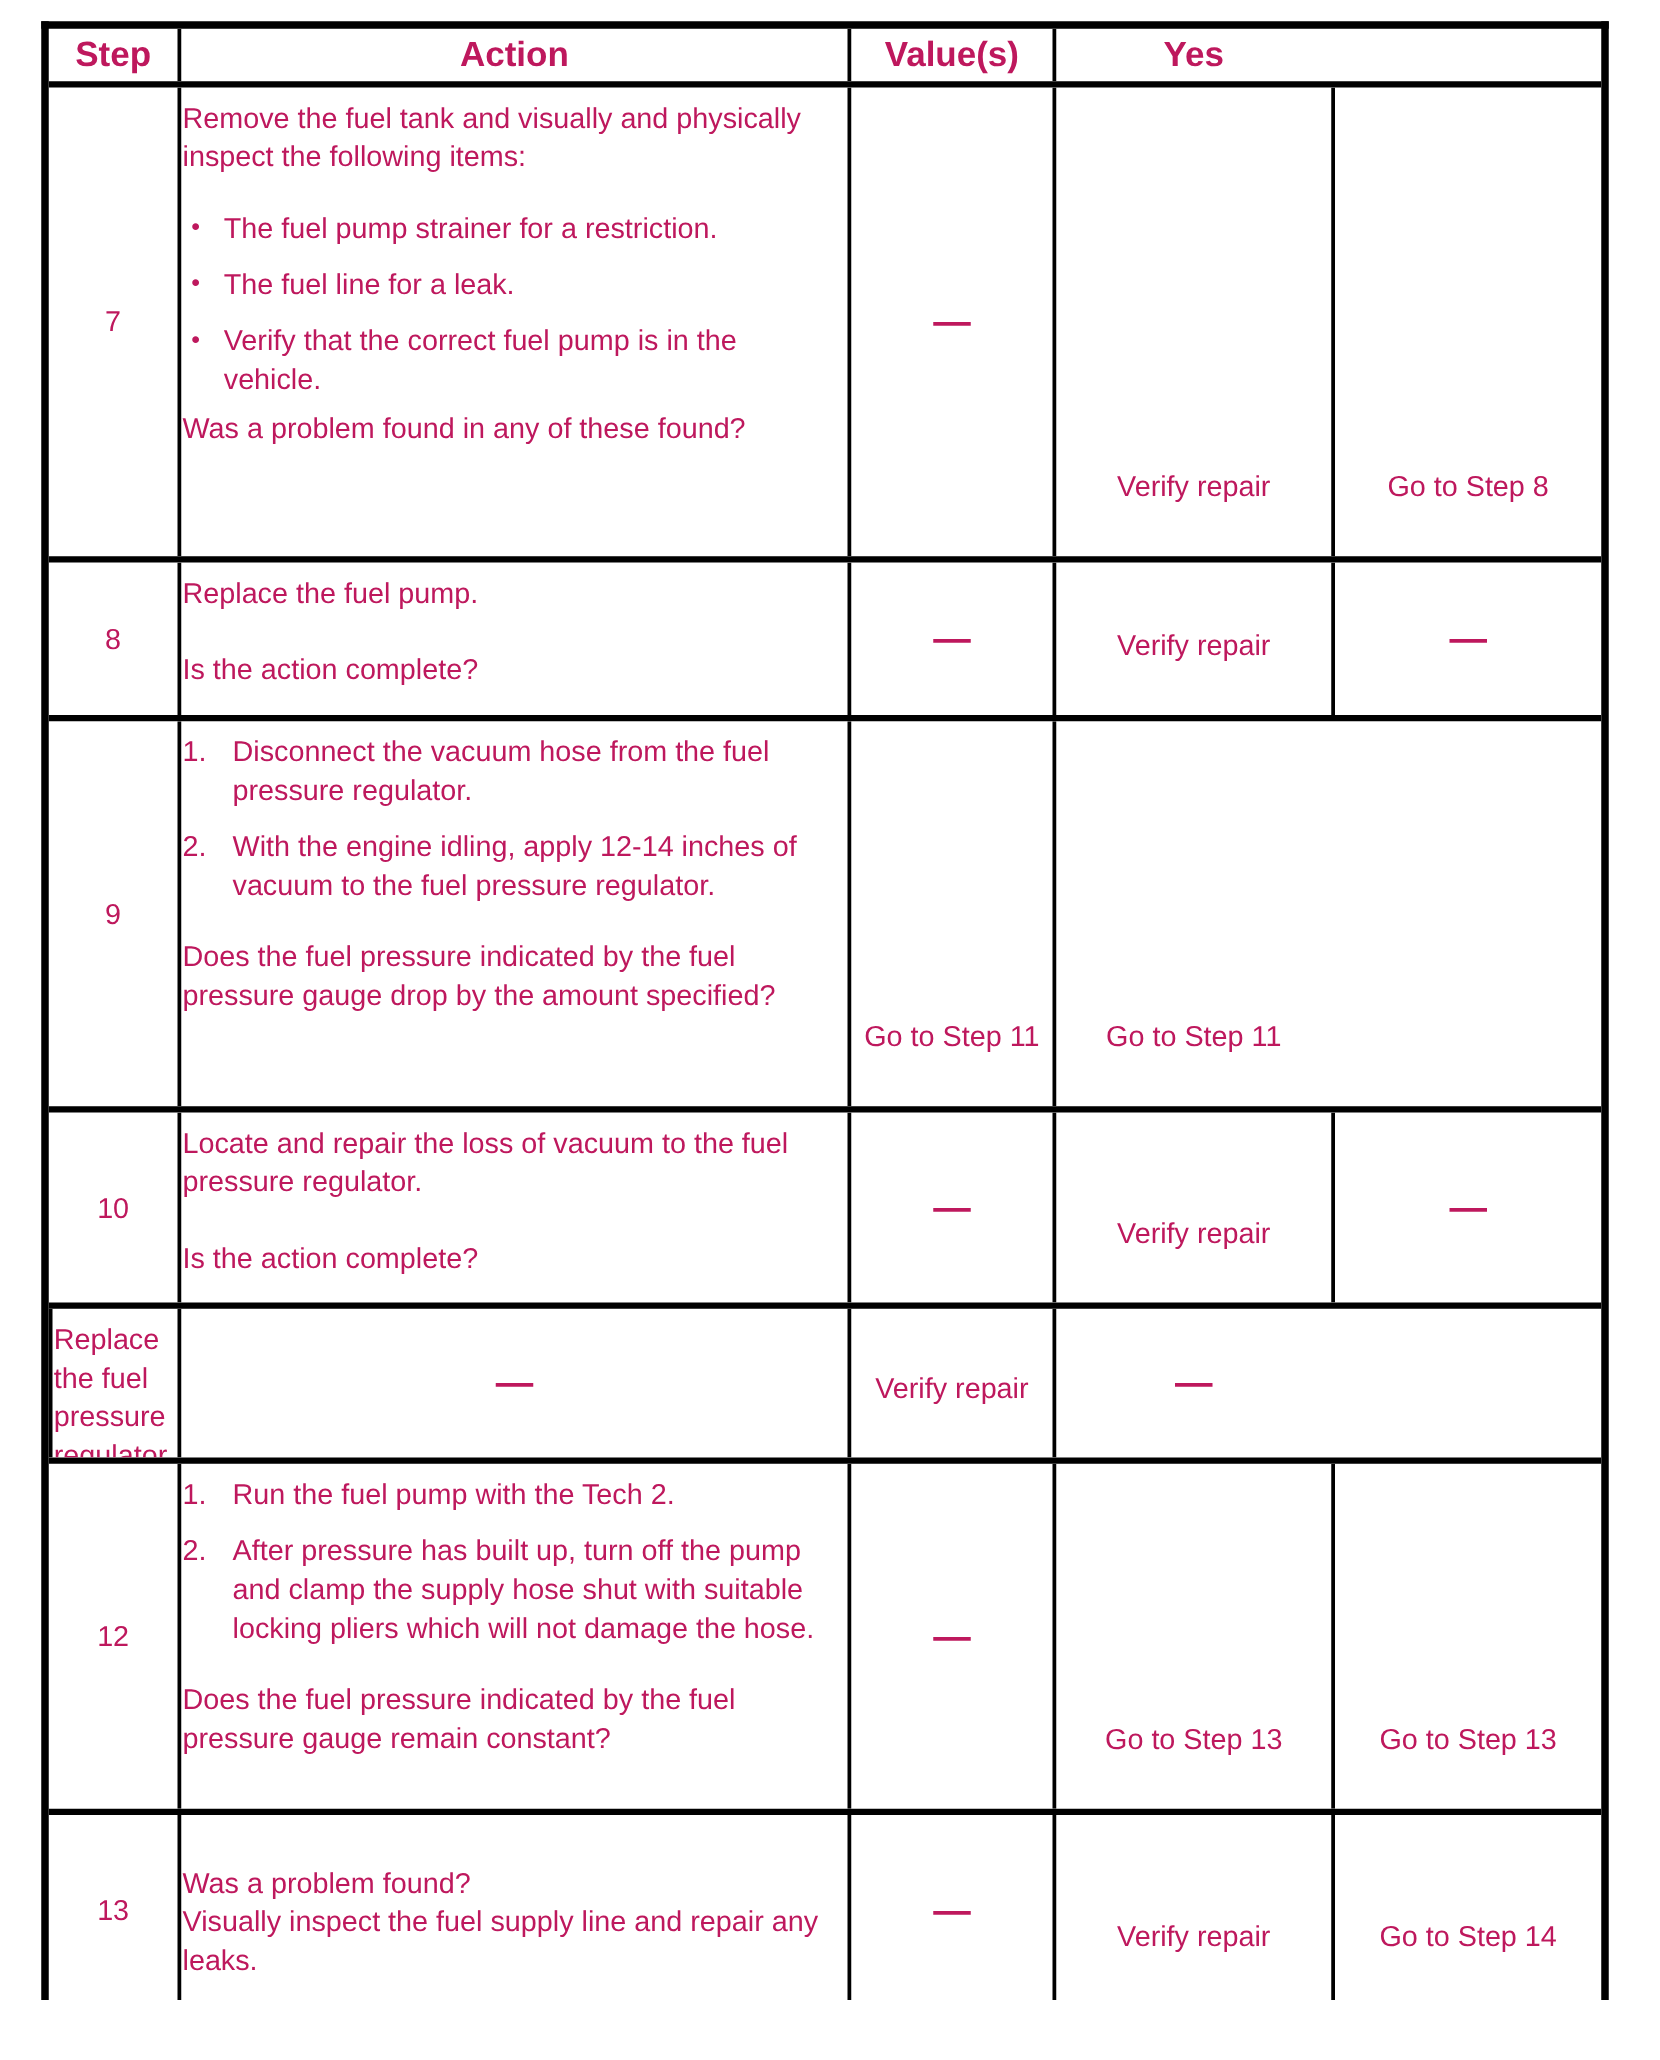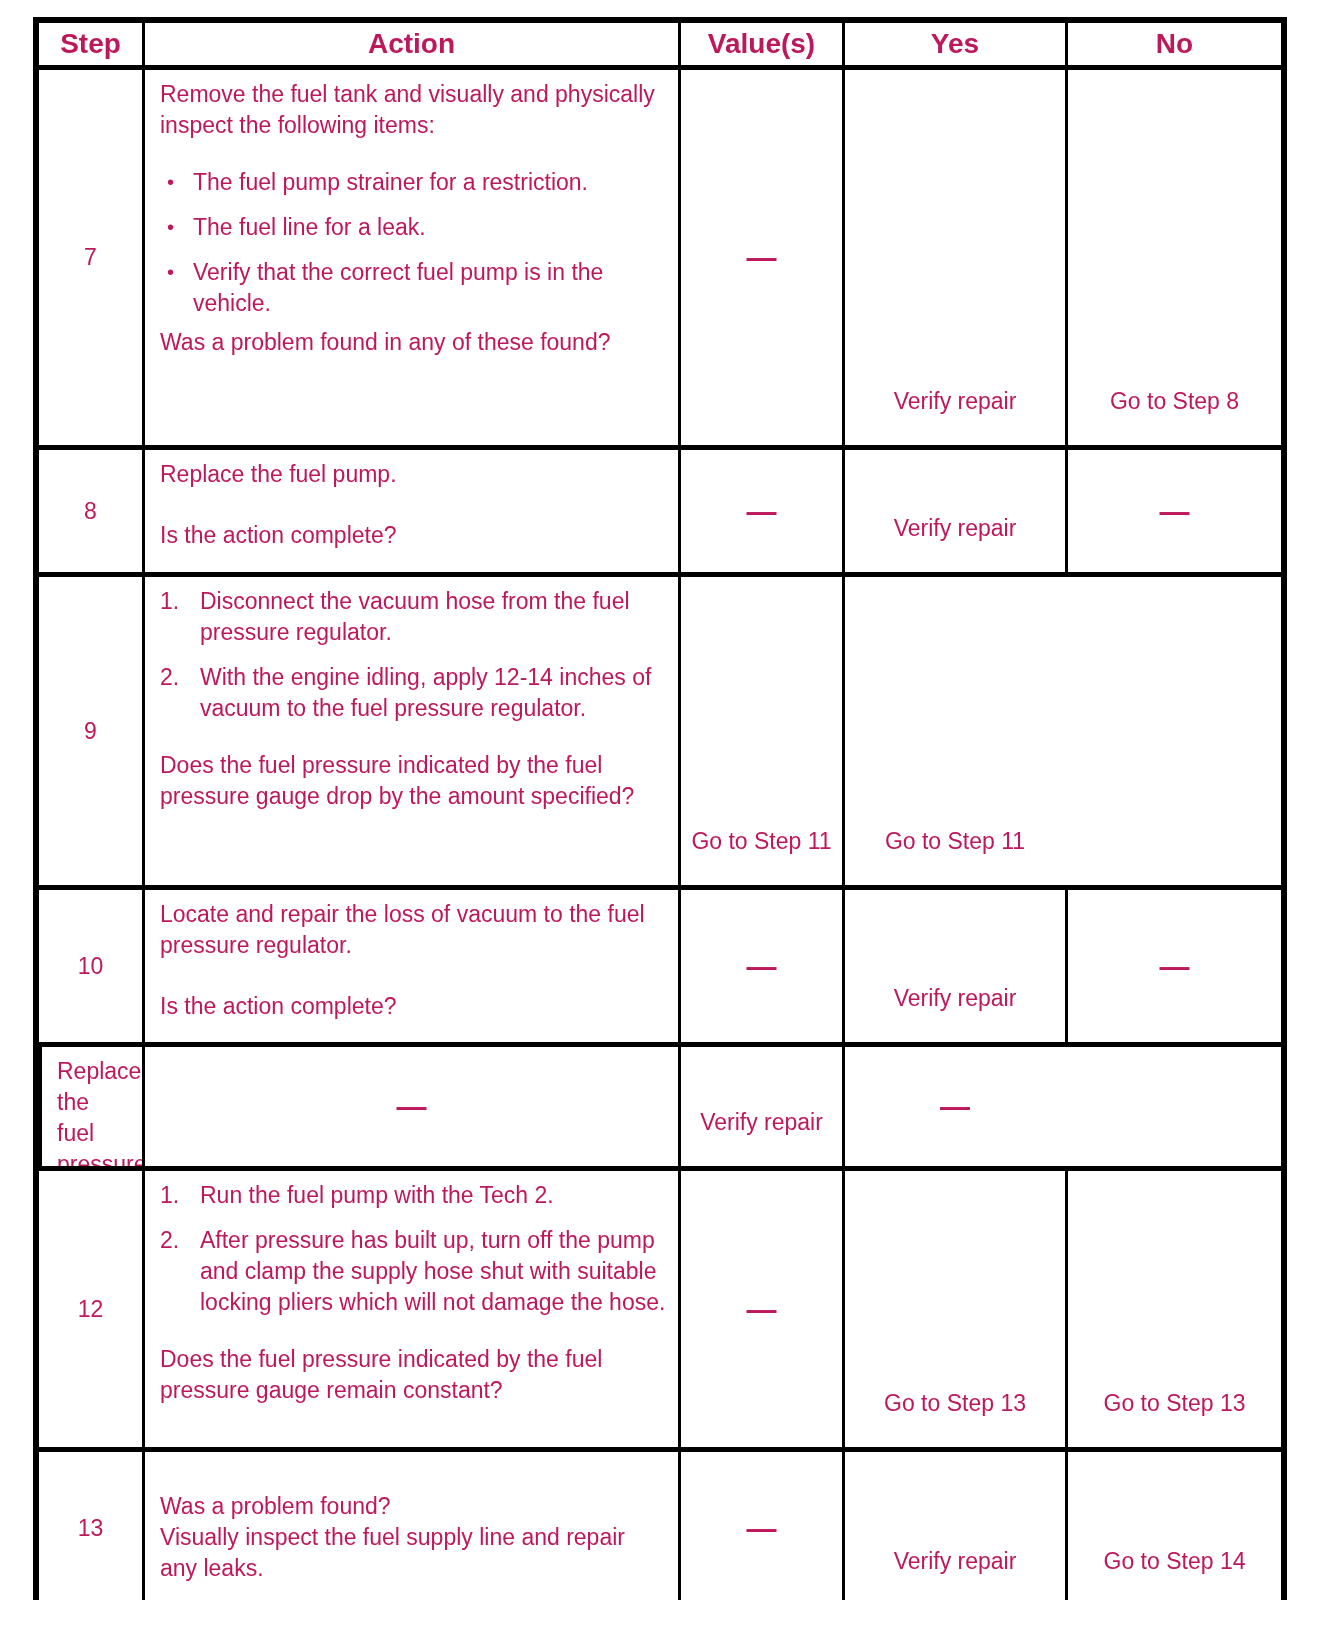--- a/index.html
+++ b/index.html
@@ -43,31 +43,31 @@
   .c.first{border-left:none;}
   .hcell{
     display:flex;align-items:center;justify-content:center;
     font-size:28px;font-weight:bold;
   }
   .step-cell{
     display:flex;align-items:center;justify-content:center;
     font-size:23px;
   }
   .action-cell{
-    padding:9px 10px 6px 15px;
+    padding:9px 10px 6px 1px;
     font-size:23px;line-height:31px;
   }
   .val-cell,.yn-mid{
     display:flex;align-items:center;justify-content:center;
     text-align:center;font-size:23px;line-height:31px;
   }
   .yn-bottom{
     display:flex;align-items:flex-end;justify-content:center;
     text-align:center;font-size:23px;line-height:31px;
-    padding-bottom:28px;box-sizing:border-box;
+    padding-bottom:40px;box-sizing:border-box;
   }
   .val-text{max-width:118px;}
   .dash{font-size:30px;font-weight:bold;line-height:31px;}
   .para{margin:0;}
   .question{margin-top:30px;}
   .r7 .question{margin-top:8px;}
   .r9 .question,.r12 .question{margin-top:26px;}
   .blist{margin-top:26px;}
   .b-item{position:relative;padding-left:33px;}
   .b-item + .b-item{margin-top:14px;}
@@ -85,21 +85,20 @@
 <body>
 
 <div class="page">
   <div class="diag-table">
 
     <div class="trow header">
       <div class="c first hcell">Step</div>
       <div class="c hcell">Action</div>
       <div class="c hcell">Value(s)</div>
       <div class="c hcell">Yes</div>
-      <div class="c hcell">No</div>
     </div>
 
     <div class="trow r7">
       <div class="c first step-cell">7</div>
       <div class="c action-cell">
         <p class="para">Remove the fuel tank and visually and physically inspect the following items:</p>
         <div class="blist">
           <div class="b-item">The fuel pump strainer for a restriction.</div>
           <div class="b-item">The fuel line for a leak.</div>
           <div class="b-item">Verify that the correct fuel pump is in the vehicle.</div>

